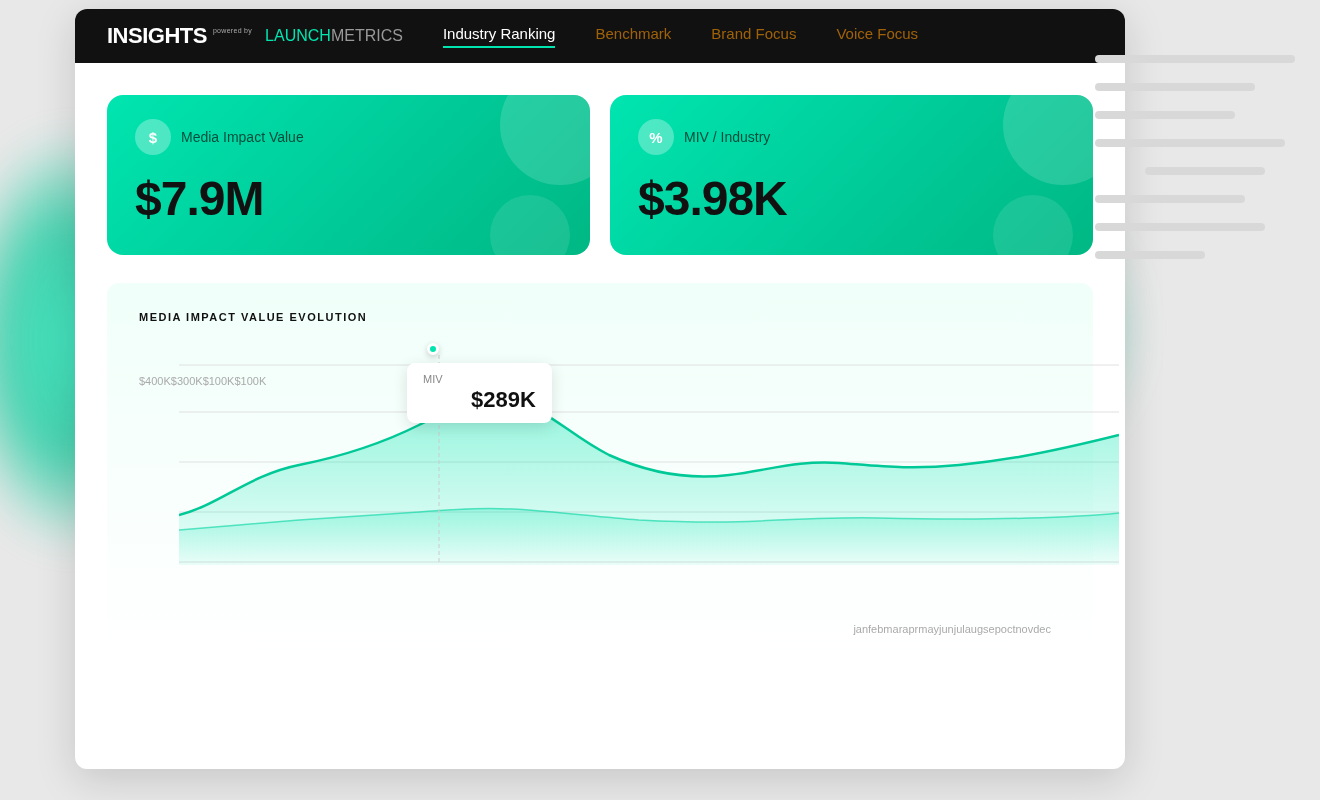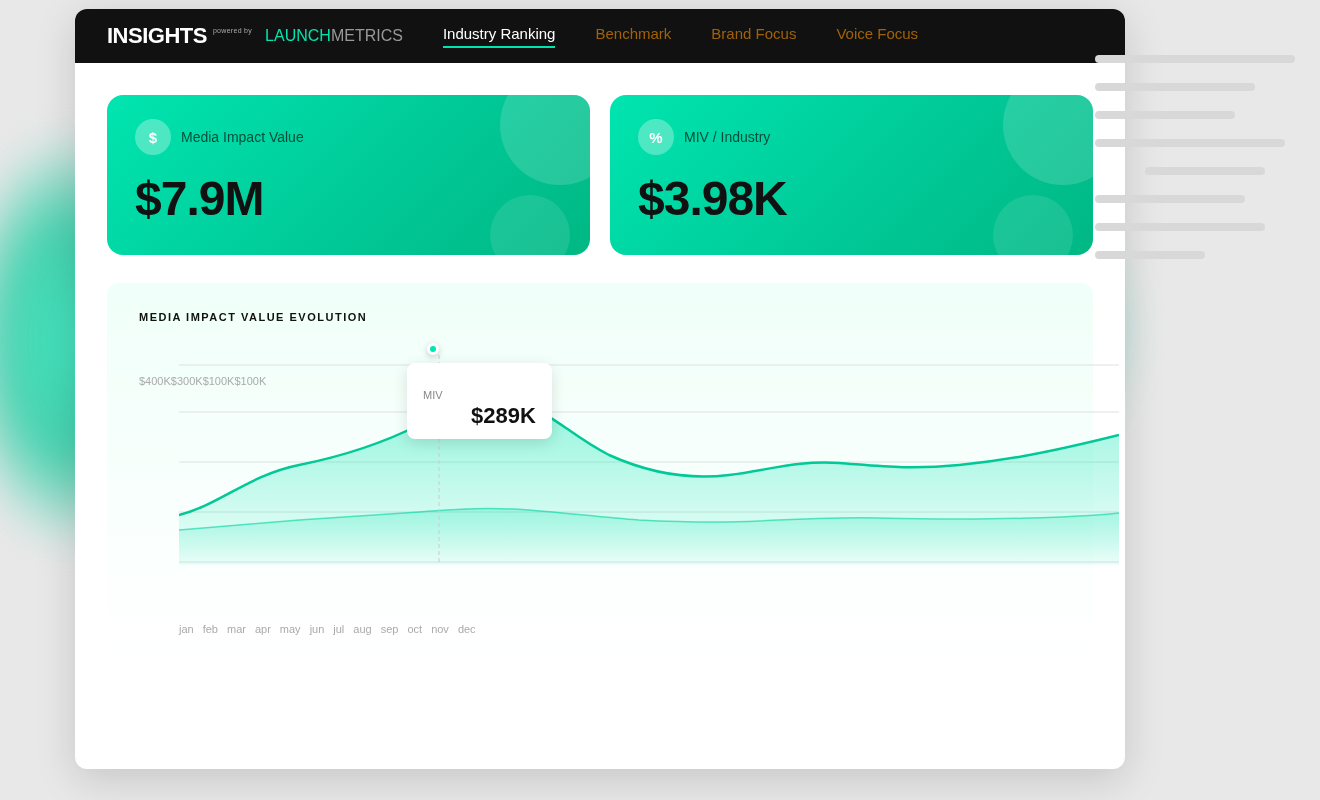--- a/index.html
+++ b/index.html
@@ -197,21 +197,20 @@
       background: white;
       border-radius: 8px;
       box-shadow: 0 4px 15px rgba(0,0,0,0.12);
       padding: 10px 16px;
       z-index: 10;
     }
     .tooltip-label {
       font-size: 11px;
       color: #888;
       margin-bottom: 2px;
-      margin-top: 16px;
     }
     .tooltip-value {
       font-size: 22px;
       font-weight: 700;
       color: #111;
       margin-left: 48px;
     }
     .tooltip-dot {
       position: absolute;
       width: 12px;
@@ -239,24 +238,23 @@
       flex-direction: row;
       justify-content: space-between;
       margin-top: 20px;
     }
     .y-label {
       font-size: 11px;
       color: #aaa;
     }
     .x-axis-labels {
       display: flex;
-      justify-content: flex-start;
+      justify-content: flex-end;
       padding: 8px 0 0 40px;
       margin-right: 10px;
-      gap: 9px;
     }
     .x-label {
       font-size: 11px;
       color: #aaa;
       text-align: center;
     }
 
     
     .right-scrollbars {
       position: absolute;

